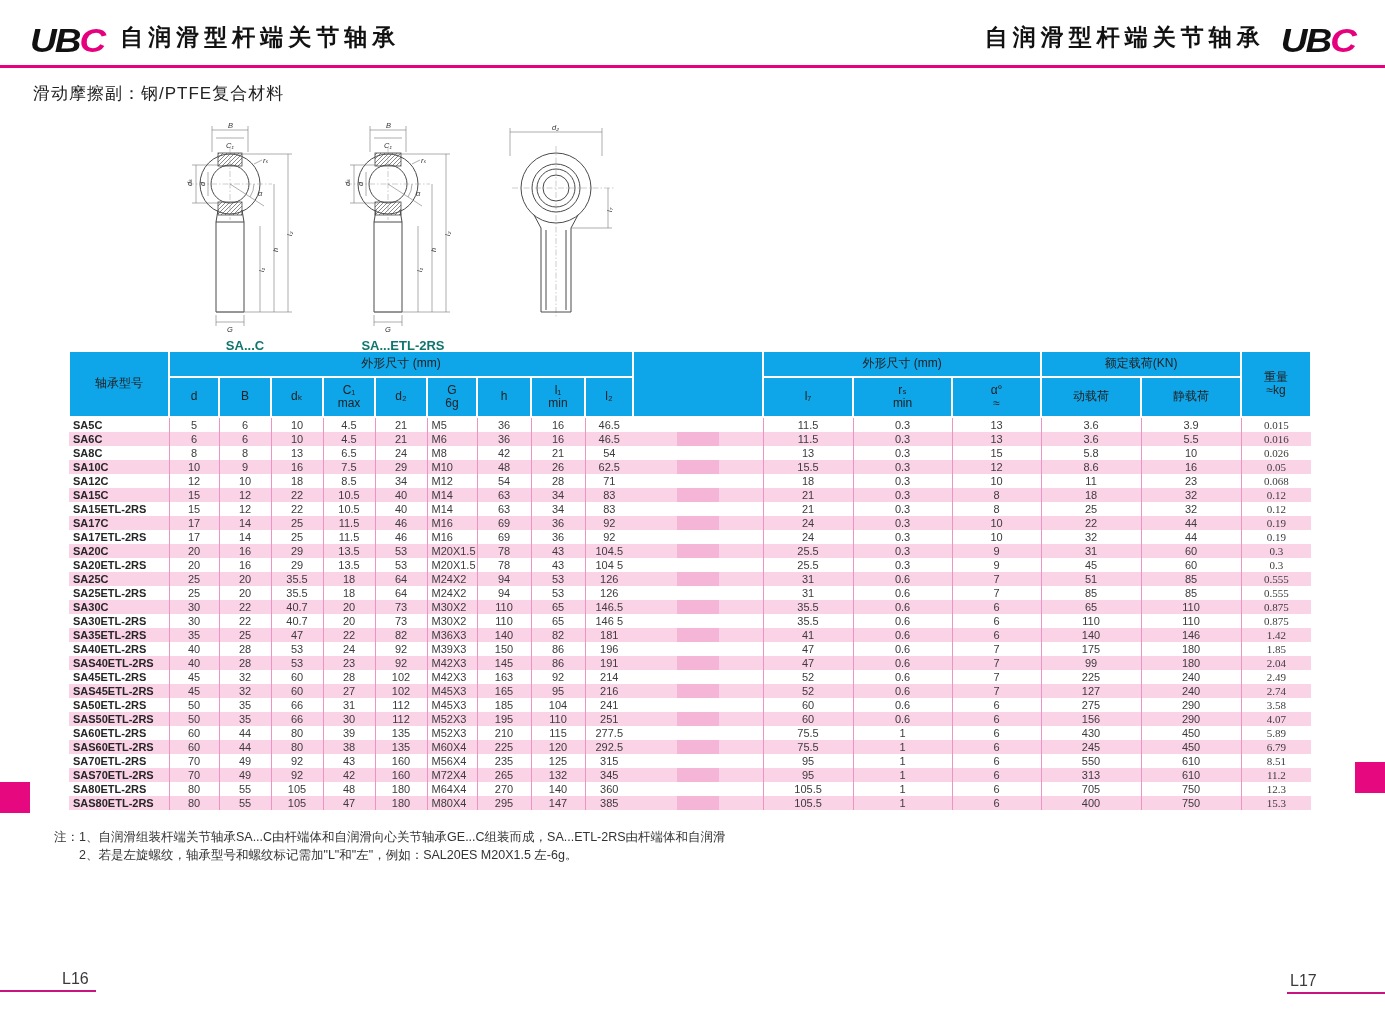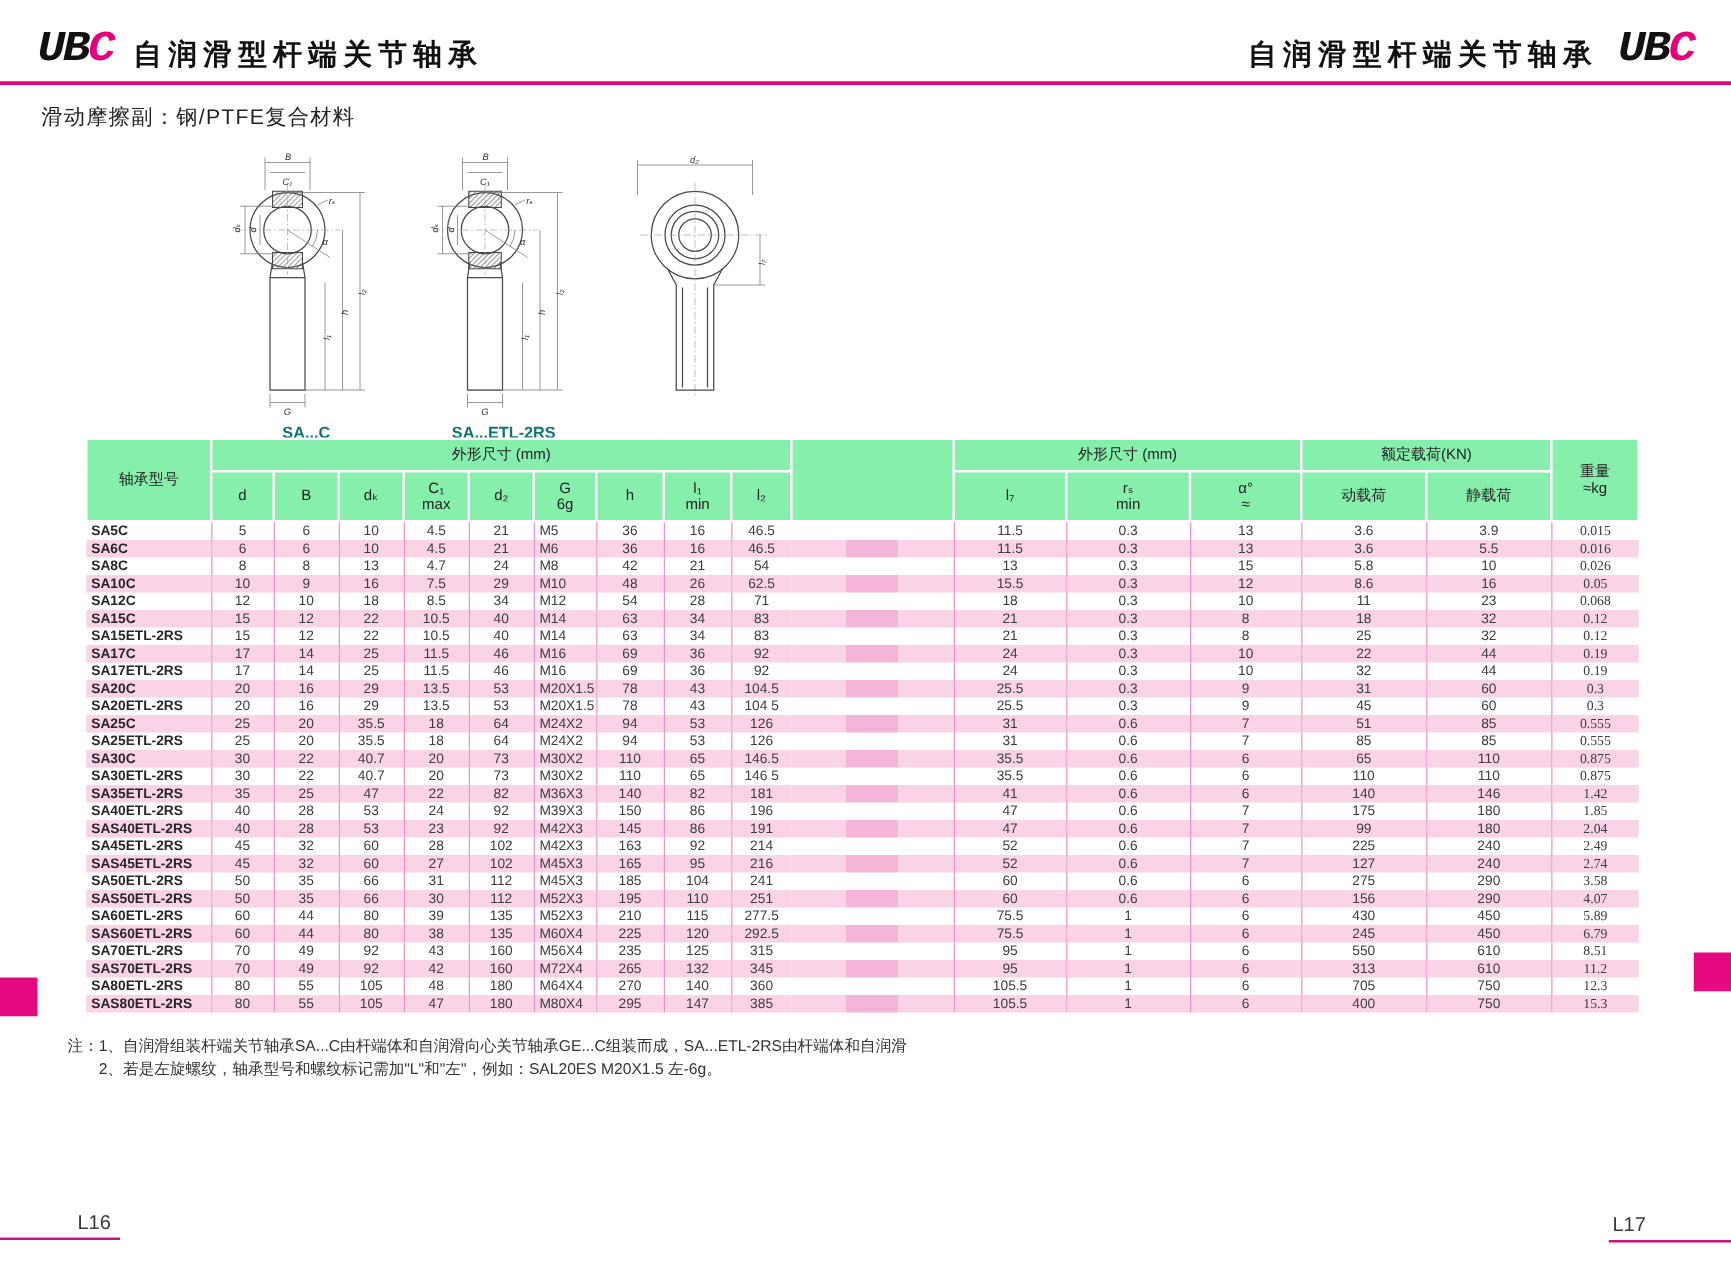--- a/index.html
+++ b/index.html
@@ -3,40 +3,40 @@
 <meta charset="utf-8">
 <style>
   html,body{margin:0;padding:0;}
   body{
     width:1385px;height:1024px;position:relative;background:#fff;overflow:hidden;
     font-family:"Liberation Sans","DejaVu Sans",sans-serif;color:#333;
   }
   
   .hdr{position:absolute;top:18px;left:30px;right:30px;height:44px;
        display:flex;justify-content:space-between;align-items:center;}
-  .hdr-group{display:flex;align-items:flex-end;gap:16px;font-family:Liberation Mono, monospace;}
+  .hdr-group{display:flex;align-items:flex-start;gap:16px;}
   .logo{font-style:italic;font-weight:900;font-size:37px;letter-spacing:-2px;
         color:#111;line-height:1;transform:scaleY(.92);}
   .logo .c{color:#e6007e;}
   .doc-title{font-size:23px;font-weight:bold;color:#111;letter-spacing:5px;white-space:nowrap;}
   .accent-rule{position:absolute;top:65px;left:0;width:1385px;height:3px;background:#e6007e;}
   .subtitle{position:absolute;top:82px;left:33px;font-size:17px;font-weight:normal;color:#222;letter-spacing:1px;}
   
   .figs{position:absolute;top:122px;left:170px;display:flex;gap:8px;}
   .fig{display:flex;flex-direction:column;align-items:center;}
   .fig svg{display:block;}
   .fig-caption{font-size:13px;font-weight:bold;color:#0f766e;text-align:center;line-height:1.25;margin-top:4px;}
   svg text{font-family:"Liberation Sans","DejaVu Sans",sans-serif;font-size:7.5px;fill:#333;font-style:italic;}
   .partline{stroke:#4a4a4a;stroke-width:1;fill:none;}
   .dimline{stroke:#777;stroke-width:.6;fill:none;}
   .ctrline{stroke:#999;stroke-width:.5;stroke-dasharray:6 2 1.5 2;fill:none;}
   
   .table-wrap{position:absolute;top:350px;left:68px;}
   table.spec{border-collapse:collapse;table-layout:fixed;width:1242px;font-size:11px;color:#3c3c3c;}
-  table.spec thead th{background:#86efac;border:2px solid #fff;font-weight:normal;
+  table.spec thead th{background:#0ea5e9;border:2px solid #fff;font-weight:normal;
         color:#222;font-size:12px;white-space:pre-line;line-height:1.12;padding:0;}
   table.spec thead tr.grow th{height:24px;}
   table.spec thead tr.crow th{height:38px;}
   th.gutter-h{background:linear-gradient(90deg,#f28cbb 0 34%,#ec4d9f 34% 66%,#f28cbb 66% 100%);}
   th.model-h{font-size:12.5px;}
   table.spec tbody td{height:14px;padding:0;text-align:center;border-left:1px solid #ee94c4;
         line-height:14px;overflow:hidden;}
   table.spec tbody tr:first-child td{border-top:1.5px solid #787878;}
   table.spec tbody td.model{text-align:left;padding-left:4px;font-weight:bold;color:#262626;border-left:none;}
   table.spec tbody td.gcol{text-align:left;padding-left:4px;}
@@ -294,21 +294,21 @@
           <td>13</td>
           <td>3.6</td>
           <td>5.5</td>
           <td class="wt">0.016</td>
         </tr>
         <tr class="plain">
           <td class="model">SA8C</td>
           <td>8</td>
           <td>8</td>
           <td>13</td>
-          <td>4.7</td>
+          <td>6.5</td>
           <td>24</td>
           <td class="gcol">M8</td>
           <td>42</td>
           <td>21</td>
           <td>54</td>
           <td class="gutter"></td>
           <td>13</td>
           <td>0.3</td>
           <td>15</td>
           <td>5.8</td>

